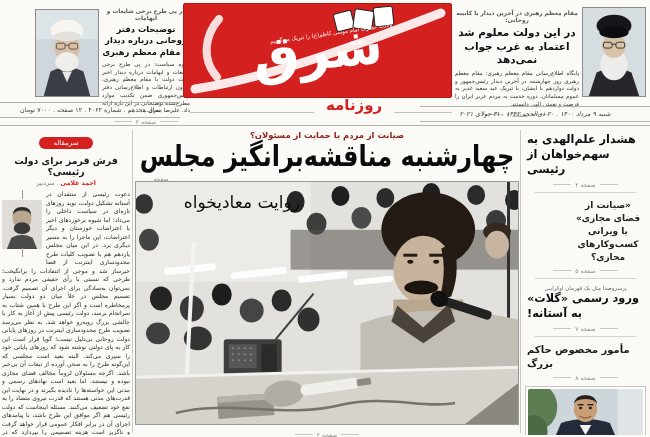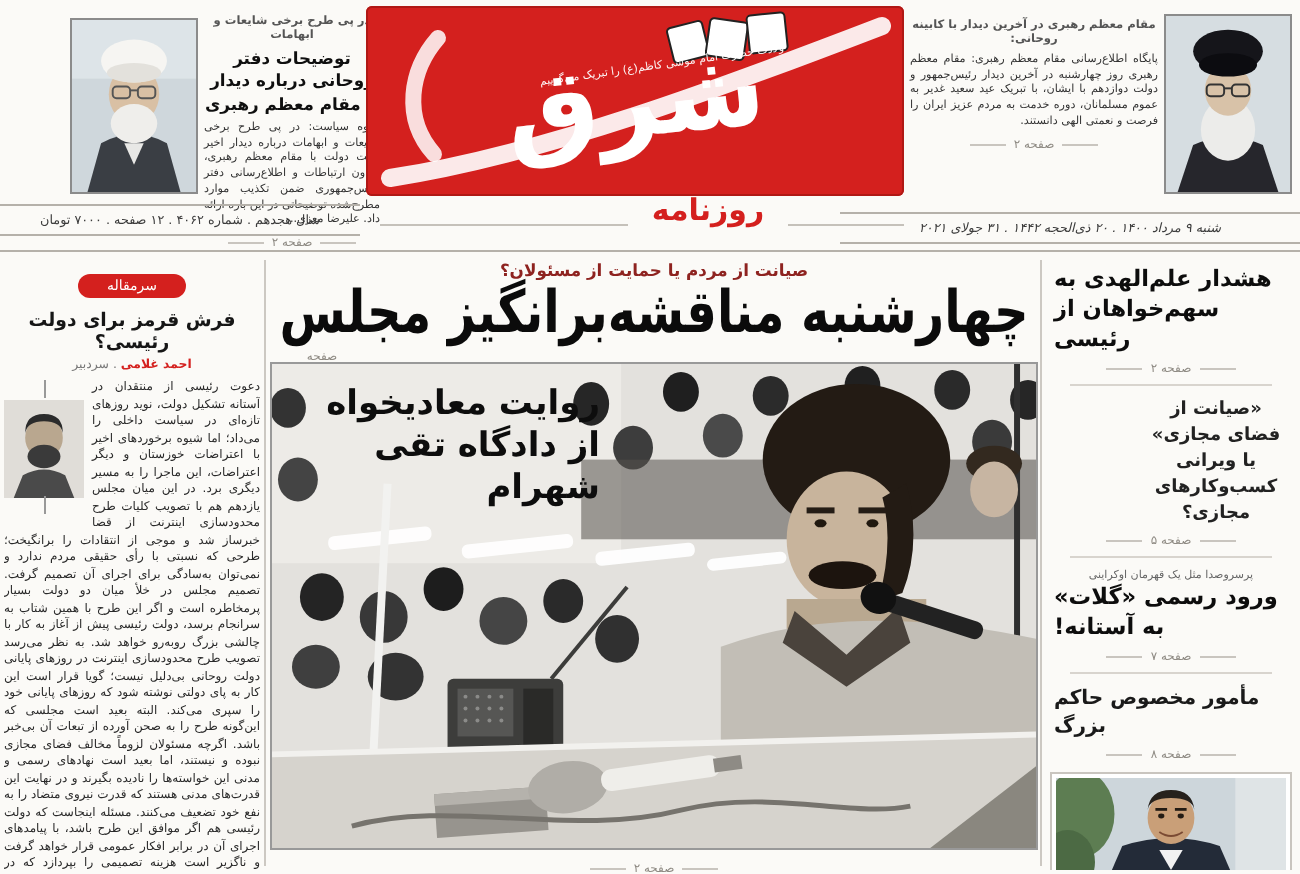--- a/index.html
+++ b/index.html
@@ -40,21 +40,21 @@
   
   .lead-kicker{font-size:8.4px;font-weight:bold;color:#8e2320;}
   .lead-headline{
     font-size:24px;font-weight:bold;white-space:nowrap;text-align:center;color:#0b0b0b;
     letter-spacing:-0.5px;transform:scaleY(1.22);transform-origin:center top;
   }
   
   .mainphoto{border:1px solid #999;background:#ddd;overflow:hidden;}
   .mainphoto svg{display:block;width:100%;height:100%;}
   .photo-overlay{position:absolute;left:14px;top:10px;width:150px;text-align:right;}
-  .ph-line{display:block;font-size:17px;line-height:21px;font-weight:700;color:#0d0d0d;}
+  .ph-line{display:block;font-size:17px;line-height:21px;font-weight:400;color:#0d0d0d;}
   .ph-quote{display:block;margin-top:9px;background:var(--red);color:#fff;font-size:6.6px;
     font-weight:bold;padding:2.5px 3px;text-align:center;}
   
   .pill{background:var(--red);color:#fff;font-size:7px;font-weight:normal;
     padding:2px 14px;border-radius:8px;display:inline-block;}
   
   .ed-h{font-size:9.4px;font-weight:800;text-align:center;margin:6px 0 2px;}
   .ed-byline{font-size:6.2px;text-align:center;color:#777;}
   .ed-byline .name{color:var(--red);font-weight:bold;}
   .ed-body{font-size:6px;line-height:1.42;color:#2a2a2a;margin-top:4px;text-align:justify;}
@@ -123,20 +123,21 @@
       <ellipse cx="32" cy="38" rx="12" ry="13" fill="#d8c2a8"></ellipse>
       <ellipse cx="32" cy="18" rx="18" ry="11" fill="#15151a"></ellipse>
       <ellipse cx="32" cy="25" rx="15" ry="6" fill="#0c0c10"></ellipse>
       <rect x="21" y="35" width="9" height="6" rx="2" fill="none" stroke="#333" stroke-width="1"></rect>
       <rect x="34" y="35" width="9" height="6" rx="2" fill="none" stroke="#333" stroke-width="1"></rect>
       <line x1="30" y1="37" x2="34" y2="37" stroke="#333" stroke-width="1"></line>
     </svg>
   </div>
   <div class="abs" style="left:0;top:4px;width:124px;">
     <div class="kicker6 center">مقام معظم رهبری در آخرین دیدار با کابینه روحانی:</div>
+    <h3 class="h-med center">در این دولت معلوم شد اعتماد به غرب جواب نمی‌دهد</h3>
     <p class="body6 justify">پایگاه اطلاع‌رسانی مقام معظم رهبری: مقام معظم رهبری روز چهارشنبه در آخرین دیدار رئیس‌جمهور و دولت دوازدهم با ایشان، با تبریک عید سعید غدیر به عموم مسلمانان، دوره خدمت به مردم عزیز ایران را فرصت و نعمتی الهی دانستند.</p>
     <div class="pageref">صفحه ۲</div>
   </div>
 </section>
 
 <div class="abs dateline" style="left:0;top:102px;width:180px;">سال هجدهم . شماره ۴۰۶۲ . ۱۲ صفحه . ۷۰۰۰ تومان</div>
 <div class="abs dateline" style="left:420px;top:106px;width:230px;font-style:italic;">شنبه ۹ مرداد ۱۴۰۰ . ۲۰ ذی‌الحجه ۱۴۴۲ . ۳۱ جولای ۲۰۲۱</div>
 <div class="abs" style="left:190px;top:112px;width:124px;height:1px;background:#c5c1ba;"></div>
 <div class="abs" style="left:394px;top:112px;width:58px;height:1px;background:#c5c1ba;"></div>
 <div class="abs" style="left:0;top:125px;width:650px;height:1px;background:var(--grayline);"></div>
@@ -241,21 +242,20 @@
     <g transform="rotate(-8 180 208)">
       <ellipse cx="148" cy="208" rx="20" ry="13" fill="#b0ada7"></ellipse>
       <rect x="165" y="202" width="60" height="11" rx="5" fill="#efeeea"></rect>
       <rect x="222" y="204" width="14" height="7" fill="#8e8b85"></rect>
     </g>
     <path d="M40 232 C90 218 150 238 205 224 C250 213 290 228 320 222" stroke="#76736d" stroke-width="2.5" fill="none"></path>
     <path d="M330 243 L383 202 L383 243 Z" fill="#8a877f"></path>
   </svg>
   <div class="photo-overlay">
     <span class="ph-line">روایت معادیخواه</span>
-    <span class="ph-line">از دادگاه تقی شهرام</span>
   </div>
 </figure>
 <div class="abs pageref" style="left:135px;top:428px;width:384px;">صفحه ۲</div>
 
 <aside class="abs" style="left:2px;top:130px;width:128px;height:305px;overflow:hidden;">
   <div class="center"><span class="pill">سرمقاله</span></div>
   <h2 class="ed-h">فرش قرمز برای دولت رئیسی؟</h2>
   <div class="ed-byline">
     <span class="name">احمد غلامی</span>
     <span>.</span>

